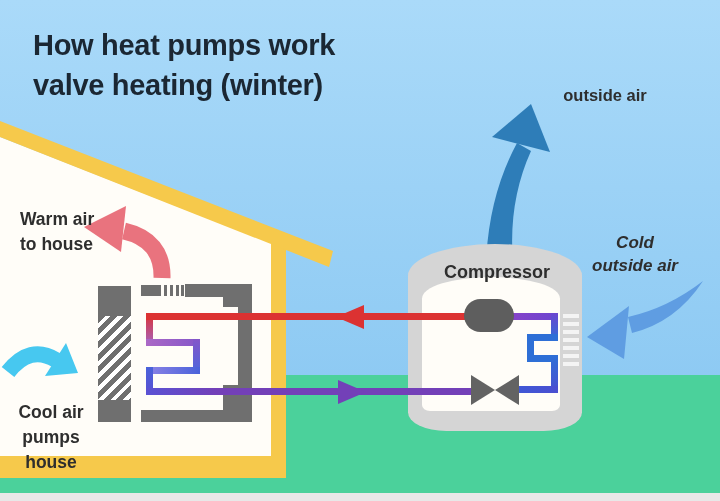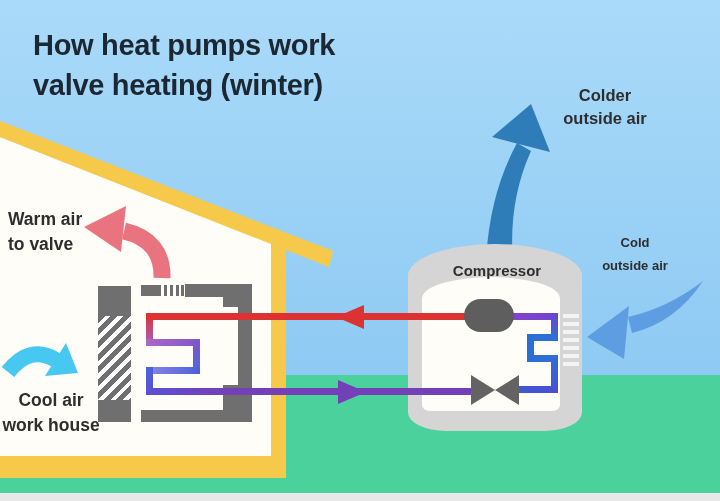--- a/index.html
+++ b/index.html
@@ -59,25 +59,25 @@
      border-top:15px solid transparent;border-bottom:15px solid transparent;
      border-left:24px solid #636363;}
   .valve-r{left:495px;top:375px;width:0;height:0;
      border-top:15px solid transparent;border-bottom:15px solid transparent;
      border-right:24px solid #636363;}
   .louver{left:563px;width:16px;height:4px;background:#f4f4f4;}
   
   .txt{color:var(--label-ink,#2e2e2e);font-weight:700;}
   .title{left:33px;top:25px;width:430px;font-size:29px;line-height:40px;
      color:var(--title-ink,#1b2733);font-weight:700;letter-spacing:-0.3px;}
-  .lbl-warm{left:8px;top:207px;width:112px;font-size:17.5px;line-height:25px;text-align:left;}
-  .lbl-cool{left:0px;top:388px;width:102px;font-size:17.5px;line-height:25px;text-align:center;}
+  .lbl-warm{left:20px;top:207px;width:112px;font-size:17.5px;line-height:25px;text-align:left;}
+  .lbl-cool{left:0px;top:400px;width:102px;font-size:17.5px;line-height:25px;text-align:center;}
   .lbl-colder{left:545px;top:84px;width:120px;font-size:16.5px;line-height:23px;text-align:center;}
-  .lbl-cold{left:575px;top:231px;width:120px;font-size:13px;line-height:23px;text-align:center;}
-  .lbl-compressor{left:437px;top:262px;width:120px;font-size:15px;text-align:center;}
+  .lbl-cold{left:575px;top:231px;width:120px;font-size:17px;line-height:23px;text-align:center;font-style:italic;}
+  .lbl-compressor{left:437px;top:262px;width:120px;font-size:18px;text-align:center;}
   .lbl-valve{left:434px;top:414px;width:120px;font-size:15.5px;line-height:21px;text-align:center;}
 </style>
 </head>
 <body>
 
 <div class="stage">
 
   <div class="abs sky"></div>
   <div class="abs ground"></div>
 
@@ -149,30 +149,29 @@
     <polygon points="587,337 629,306 624,359" fill="#5f9de2"></polygon>
   </svg>
 
   <div class="abs title">
     <div>How heat pumps work</div>
     <div>valve heating (winter)</div>
   </div>
 
   <div class="abs txt lbl-warm">
     <div>Warm air</div>
-    <div>to valve</div>
+    <div>to house</div>
   </div>
 
   <div class="abs txt lbl-cool">
     <div>Cool air</div>
-    <div>work house</div>
+    <div>pumps house</div>
   </div>
 
   <div class="abs txt lbl-colder">
-    <div>Colder</div>
     <div>outside air</div>
   </div>
 
   <div class="abs txt lbl-cold">
     <div>Cold</div>
     <div>outside air</div>
   </div>
 
   <div class="abs txt lbl-compressor">Compressor</div>
 

